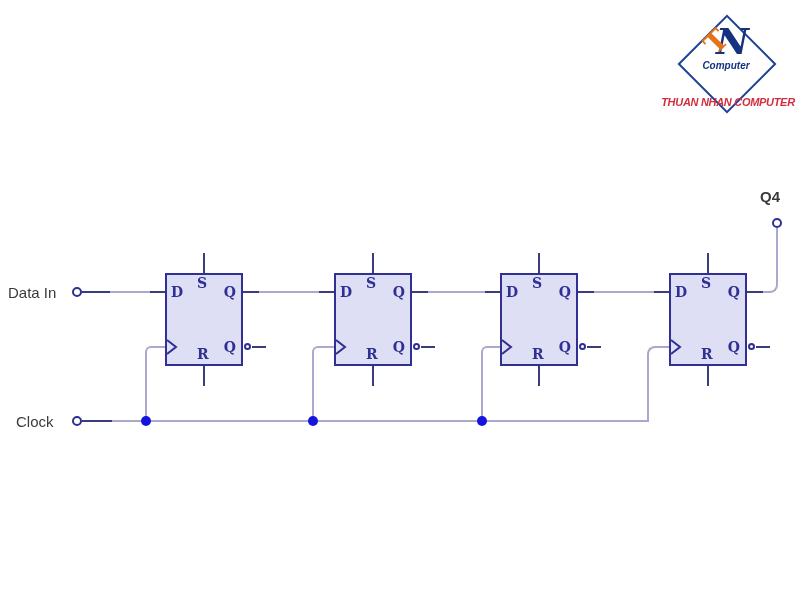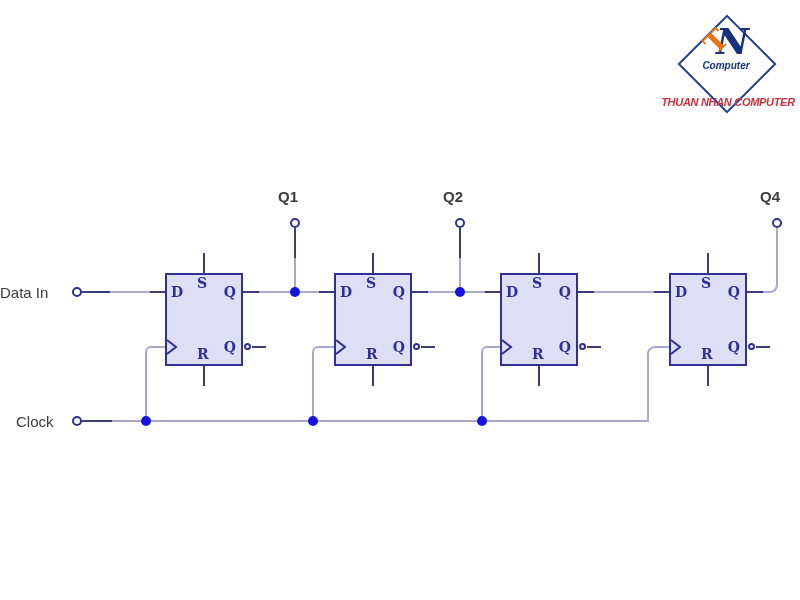--- a/index.html
+++ b/index.html
@@ -62,21 +62,21 @@
       font-size:10px;font-weight:bold;font-style:italic;color:#16327e;}
   .logo .caption{position:absolute;left:0px;top:86px;width:160px;text-align:center;
       font-size:11px;font-weight:bold;font-style:italic;color:#d12f3f;
       letter-spacing:-0.3px;white-space:nowrap;}
 </style>
 </head>
 <body>
 
 <div class="stage">
 
-  <div class="io-label" style="left:0;top:284px;">Data In</div>
+  <div class="io-label" style="left:8px;top:284px;">Data In</div>
   <div class="io-label" style="left:16px;top:413px;">Clock</div>
 
   <div class="term" style="left:72px;top:287px;"></div>
   <div class="term" style="left:72px;top:416px;"></div>
 
   <div class="w dark" style="left:82px;top:291px;width:28px;"></div>
   <div class="w light" style="left:110px;top:291px;width:41px;"></div>
 
   <div class="w dark" style="left:82px;top:420px;width:30px;"></div>
   <div class="w light" style="left:112px;top:420px;width:536px;"></div>
@@ -165,32 +165,18 @@
     <div class="w dark" style="left:756px;top:346px;width:14px;"></div>
     <div class="w light" style="left:259px;top:291px;width:60px;"></div>
     <div class="w light" style="left:428px;top:291px;width:57px;"></div>
     <div class="w light" style="left:594px;top:291px;width:60px;"></div>
     <div class="corner up-right" style="left:145px;top:346px;width:20px;height:76px;border-top-left-radius:6px;"></div>
     <div class="dot" style="left:141px;top:416px;"></div>
     <div class="corner up-right" style="left:312px;top:346px;width:22px;height:76px;border-top-left-radius:6px;"></div>
     <div class="dot" style="left:308px;top:416px;"></div>
     <div class="corner up-right" style="left:481px;top:346px;width:19px;height:76px;border-top-left-radius:6px;"></div>
     <div class="dot" style="left:477px;top:416px;"></div>
-    <div class="out-group" style="left: 270px; top: 188px;">
-    <div class="out-label rel" style="left:0;top:0;">Q1</div>
-    <div class="term rel" style="left:20px;top:30px;"></div>
-    <div class="vw dark rel je" style="left:24px;top:40px;height:30px;"></div>
-    <div class="vw light rel je" style="left:24px;top:70px;height:34px;"></div>
-    <div class="dot rel je" style="left:20px;top:99px;"></div>
-  </div>
-    <div class="out-group" style="left: 435px; top: 188px;">
-    <div class="out-label rel" style="left:0;top:0;">Q2</div>
-    <div class="term rel" style="left:20px;top:30px;"></div>
-    <div class="vw dark rel je" style="left:24px;top:40px;height:30px;"></div>
-    <div class="vw light rel je" style="left:24px;top:70px;height:34px;"></div>
-    <div class="dot rel je" style="left:20px;top:99px;"></div>
-  </div>
     <div class="out-group" style="left: 752px; top: 188px;">
     <div class="out-label rel" style="left:0;top:0;">Q4</div>
     <div class="term rel" style="left:20px;top:30px;"></div>
 
   </div>
   </div>
 
 </body></html>

